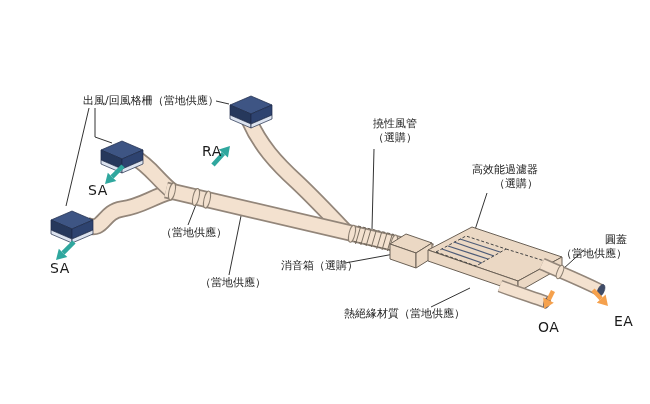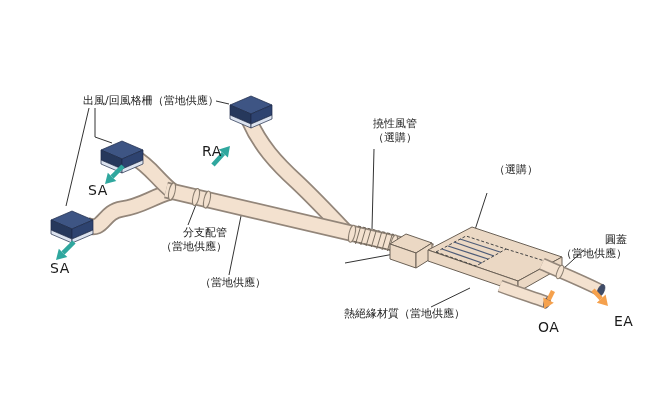--- a/index.html
+++ b/index.html
@@ -175,32 +175,33 @@
   <div class="lbl code" style="left:202px;top:142px">RA</div>
   <div class="lbl code" style="left:88px;top:181px">SA</div>
   <div class="lbl code" style="left:50px;top:259px">SA</div>
 
   <div class="lbl center" style="left:337px;top:117px;width:80px">
     <div>撓性風管</div>
     <div>（選購）</div>
   </div>
 
   <div class="lbl center" style="left:446px;top:163px;width:92px">
+    <div>高效能過濾器</div>
     <div>（選購）</div>
   </div>
 
   <div class="lbl center" style="left:151px;top:226px;width:76px">
-    <div>分支配管</div>
     <div>（當地供應）</div>
   </div>
 
   <div class="lbl center" style="left:190px;top:276px;width:76px">
     <div>（當地供應）</div>
   </div>
 
+  <div class="lbl" style="left:281px;top:259px">消音箱（選購）</div>
 
   <div class="lbl" style="left:344px;top:307px">熱絕緣材質（當地供應）</div>
 
   <div class="lbl center" style="left:551px;top:233px;width:76px">
     <div>圓蓋</div>
     <div>（當地供應）</div>
   </div>
 
   <div class="lbl code" style="left:538px;top:318px">OA</div>
   <div class="lbl code" style="left:614px;top:312px">EA</div>

